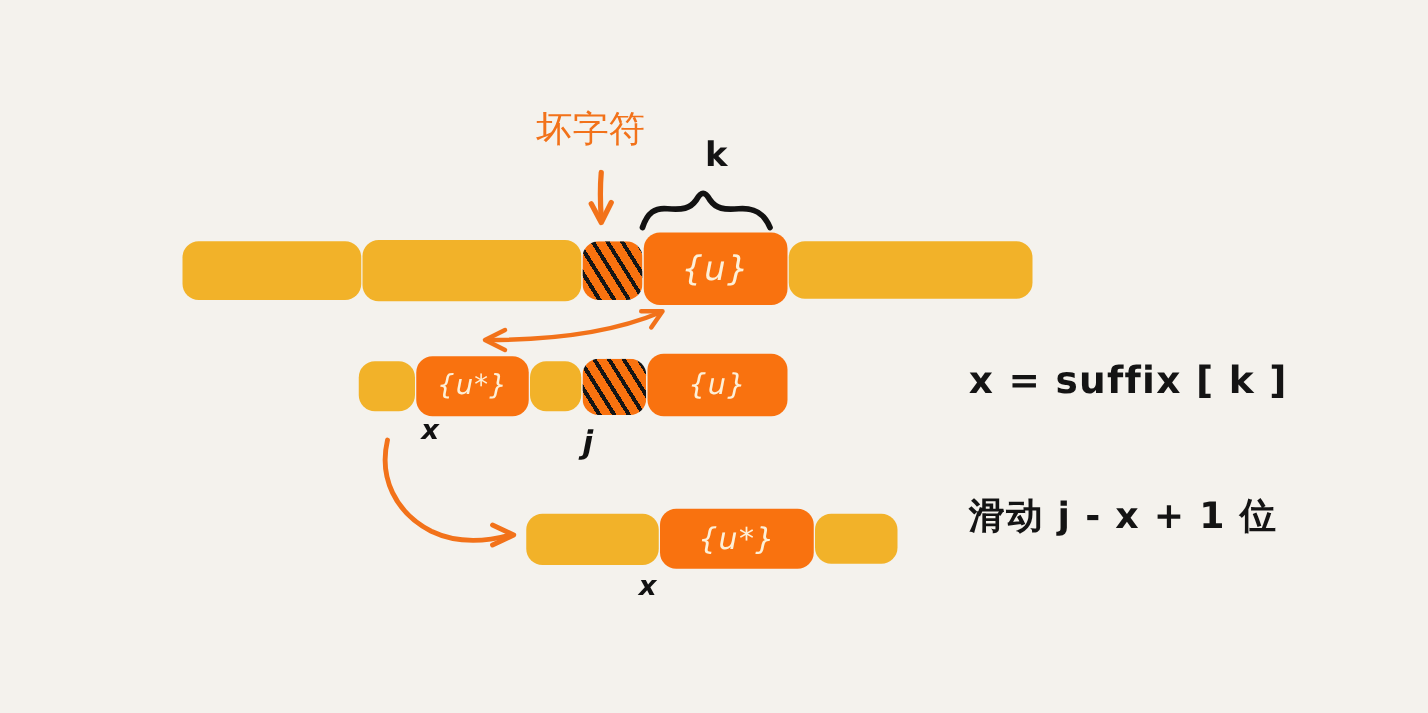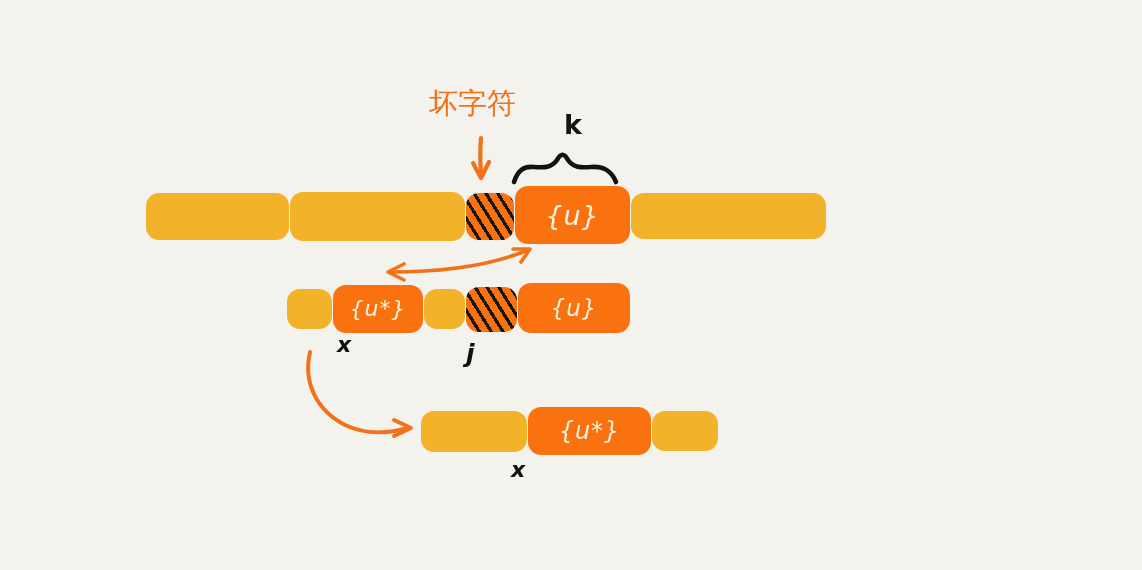--- a/index.html
+++ b/index.html
@@ -142,15 +142,17 @@
   <div class="hand orange-t" style="left:429px; top:89px; font-size:29px; font-weight:400;">坏字符</div>
 
   <div class="hand black" style="left:564px; top:111px; font-size:27px; font-weight:600;">k</div>
 
   <div class="marklabel" style="left:337px; top:334px; font-size:22px;">x</div>
 
   <div class="marklabel" style="left:466px; top:341px; font-size:25px;">j</div>
 
   <div class="marklabel" style="left:511px; top:459px; font-size:22px;">x</div>
 
+  <div class="eq" style="left:775px; top:290px; font-size:30px; letter-spacing:1px;">x = suffix [ k ]</div>
 
+  <div class="eq" style="left:775px; top:398px; font-size:29px; letter-spacing:1px;">滑动 j - x + 1 位</div>
 
 </div>
 
 </body></html>

